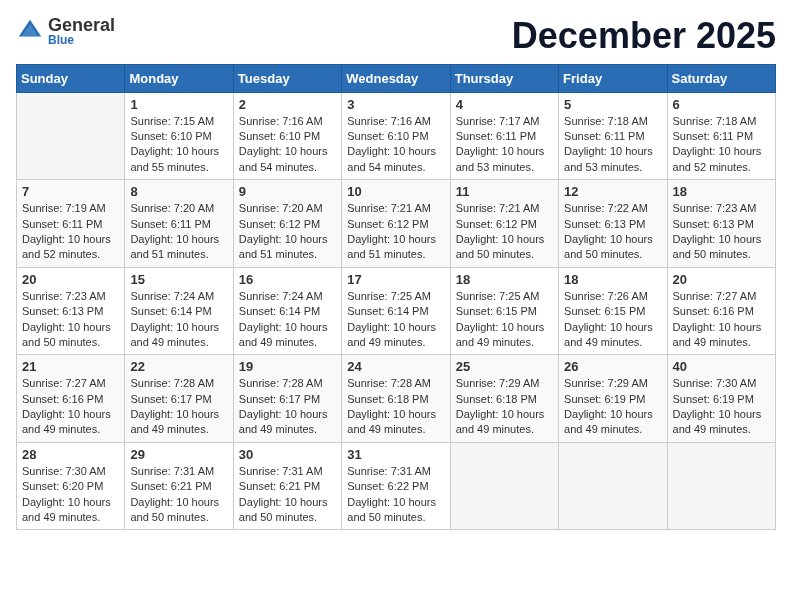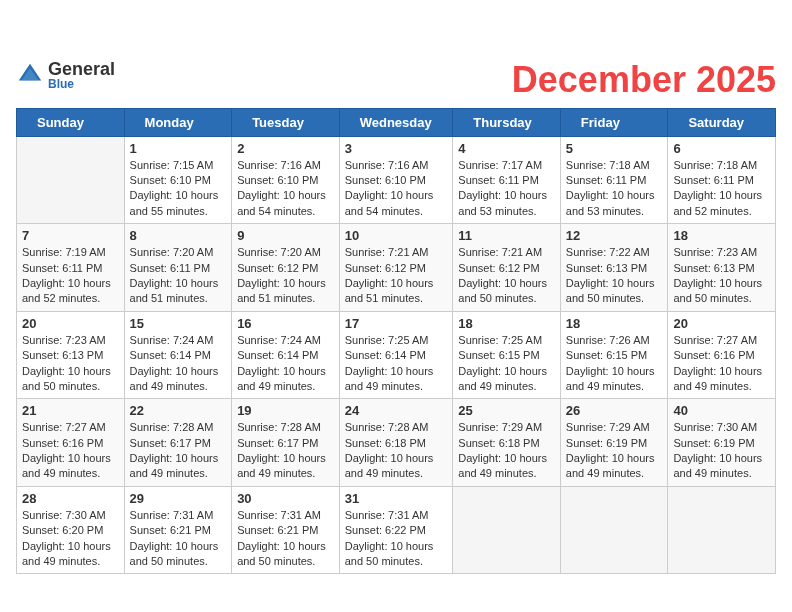--- a/index.html
+++ b/index.html
@@ -8,21 +8,20 @@
       background: #fff;
       width: 792px;
       min-height: 612px;
       padding: 16px;
     }
     .header {
       display: flex;
       justify-content: space-between;
       align-items: flex-start;
       margin-bottom: 8px;
-      margin-top: 44px;
     }
     .logo {
       display: flex;
       align-items: center;
       gap: 4px;
     }
     .logo-text {
       display: flex;
       flex-direction: column;
       line-height: 1;
@@ -40,38 +39,38 @@
     .logo-icon {
       width: 28px;
       height: 28px;
     }
     .title-block {
       text-align: right;
     }
     .month-title {
       font-size: 36px;
       font-weight: bold;
-      color: #ef4444;
+      color: #0f172a;
       line-height: 1.1;
     }
     .location {
       font-size: 14px;
       color: #555;
     }
     .calendar {
       width: 100%;
       border-collapse: collapse;
       border: 1px solid #ccc;
     }
     .calendar thead th {
       background-color: #2a6db5;
       color: #fff;
       font-size: 13px;
       font-weight: bold;
-      padding: 6px 20px;
+      padding: 6px 4px;
       text-align: left;
       border: 1px solid #1e5a9a;
     }
     .calendar tbody td {
       vertical-align: top;
       padding: 4px 5px;
       border: 1px solid #ccc;
       width: 107px;
       min-height: 80px;
       font-size: 10.5px;

